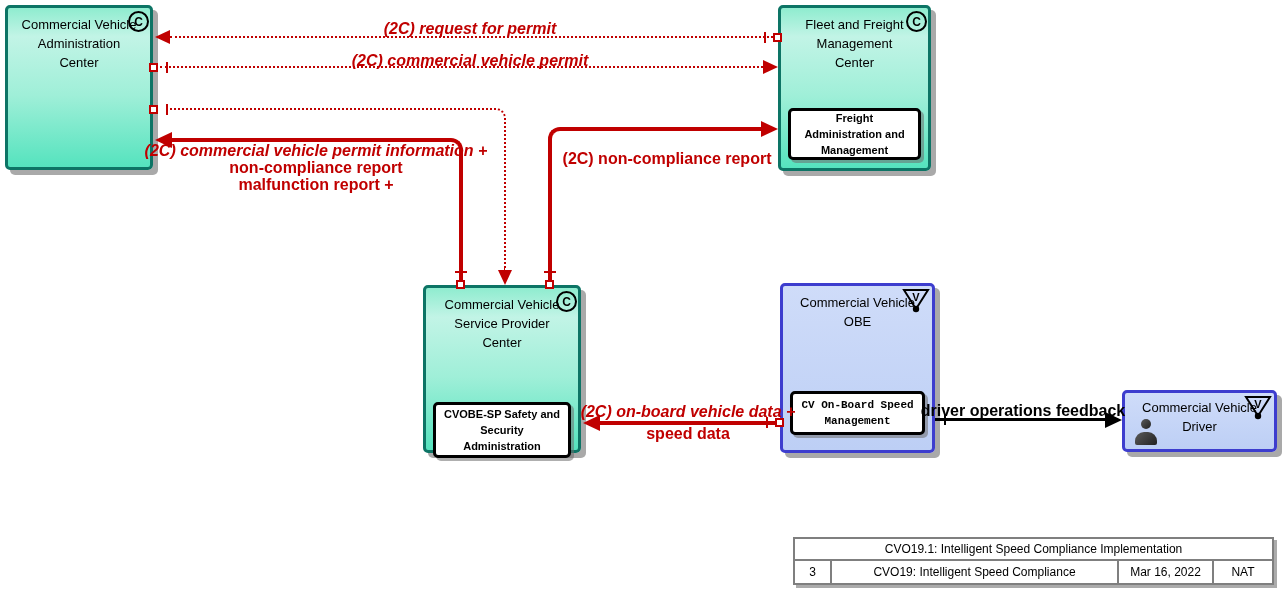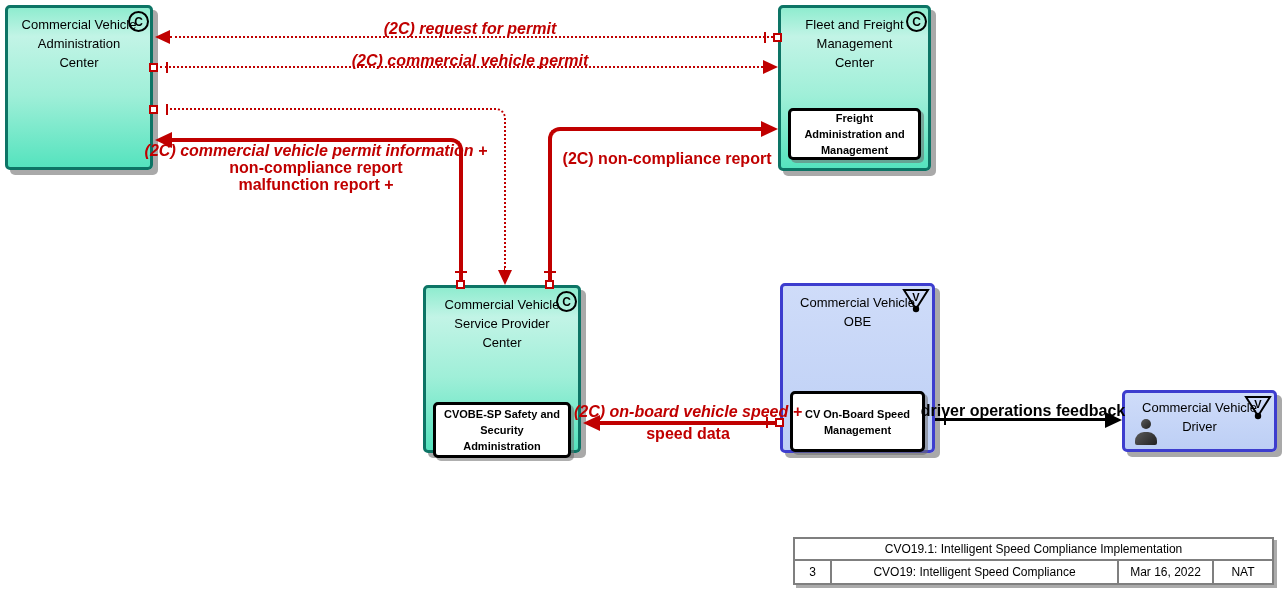--- a/index.html
+++ b/index.html
@@ -96,21 +96,21 @@
   <div class="entity blue" style="left:780px; top:283px; width:155px; height:170px;">
     <div class="entity-title">
       <span>Commercial Vehicle</span>
       <span>OBE</span>
     </div>
     <svg class="v-icon" width="28" height="26" viewBox="0 0 28 26">
       <polygon points="2,2 26,2 14,21" fill="none" stroke="#000" stroke-width="2"></polygon>
       <circle cx="14" cy="21" r="3.2" fill="#000"></circle>
       <text x="14" y="13" text-anchor="middle" font-size="11" font-weight="bold" fill="#000">V</text>
     </svg>
-    <div class="inner-box" style="top:105px; height:61px;">
+    <div class="inner-box" style="top:105px; height:44px;font-family:Liberation Mono, monospace;">
       <span>CV On-Board Speed</span>
       <span>Management</span>
     </div>
   </div>
 
   <div class="entity blue" style="left:1122px; top:390px; width:155px; height:62px;">
     <div class="entity-title" style="padding-top:5px;">
       <span>Commercial Vehicle</span>
       <span>Driver</span>
     </div>
@@ -159,21 +159,21 @@
   <div class="arrow" style="left:761px; top:121px; border-top:8px solid transparent; border-bottom:8px solid transparent; border-left:17px solid #c00000;"></div>
   <div class="port" style="left:545px; top:280px;"></div>
   <div class="tick-h" style="left:544px; top:271px;"></div>
   <div class="flow-label bd" style="left:667px; top:126px;margin-top:24px;">(2C) non-compliance report</div>
 
   <div style="position:absolute; left:600px; top:421px; width:175px; height:4px; background:#c00000;"></div>
   <div class="arrow" style="left:583px; top:415px; border-top:8px solid transparent; border-bottom:8px solid transparent; border-right:17px solid #c00000;"></div>
   <div class="port" style="left:775px; top:418px;"></div>
   <div class="tick-v" style="left:766px; top:417px;"></div>
   <div class="flow-label" style="left:688px; top:403px;">
-    <span class="it-line">(2C) on-board vehicle speed +</span>
+    <span class="it-line">(2C) on-board vehicle data +</span>
   </div>
   <div class="flow-label" style="left:688px; top:425px;">
     <span class="bd-line">speed data</span>
   </div>
 
   <div style="position:absolute; left:935px; top:418px; width:170px; height:3px; background:#000;"></div>
   <div class="arrow" style="left:1105px; top:412px; border-top:8px solid transparent; border-bottom:8px solid transparent; border-left:17px solid #000;"></div>
   <div class="tick-black" style="left:944px; top:414px;"></div>
   <div class="flow-label black" style="left:1023px; top:402px;">driver operations feedback</div>
 

